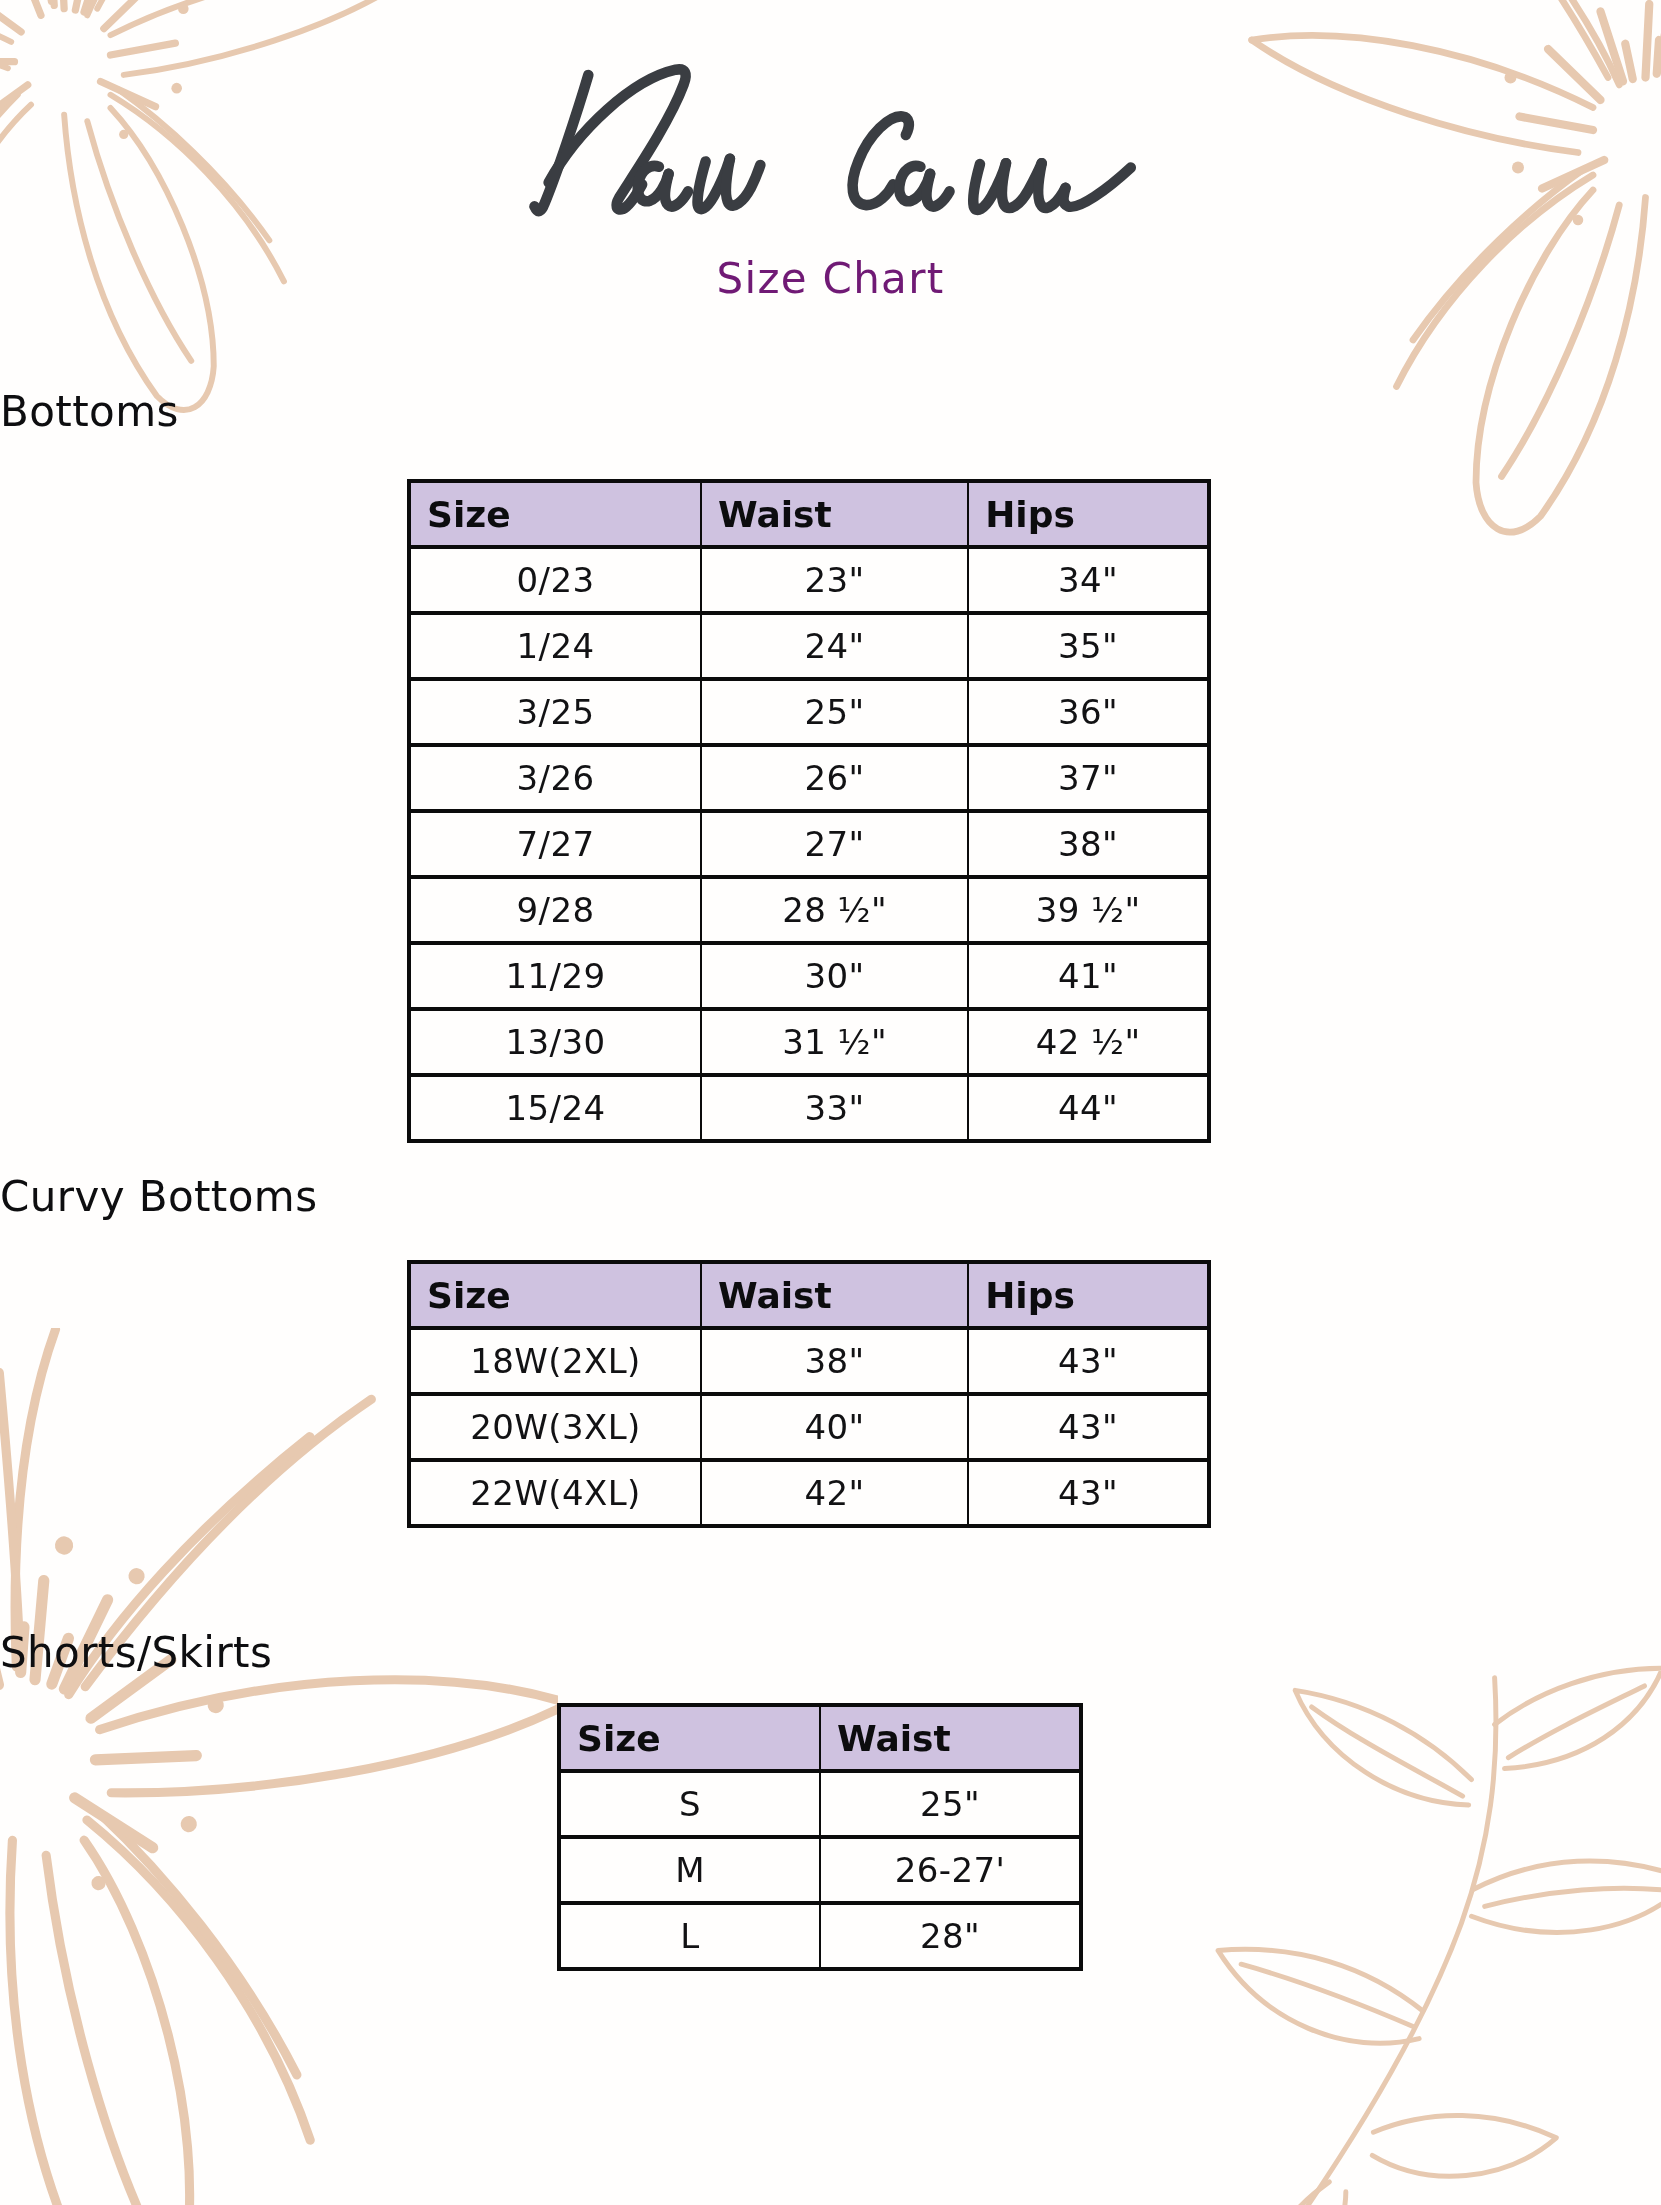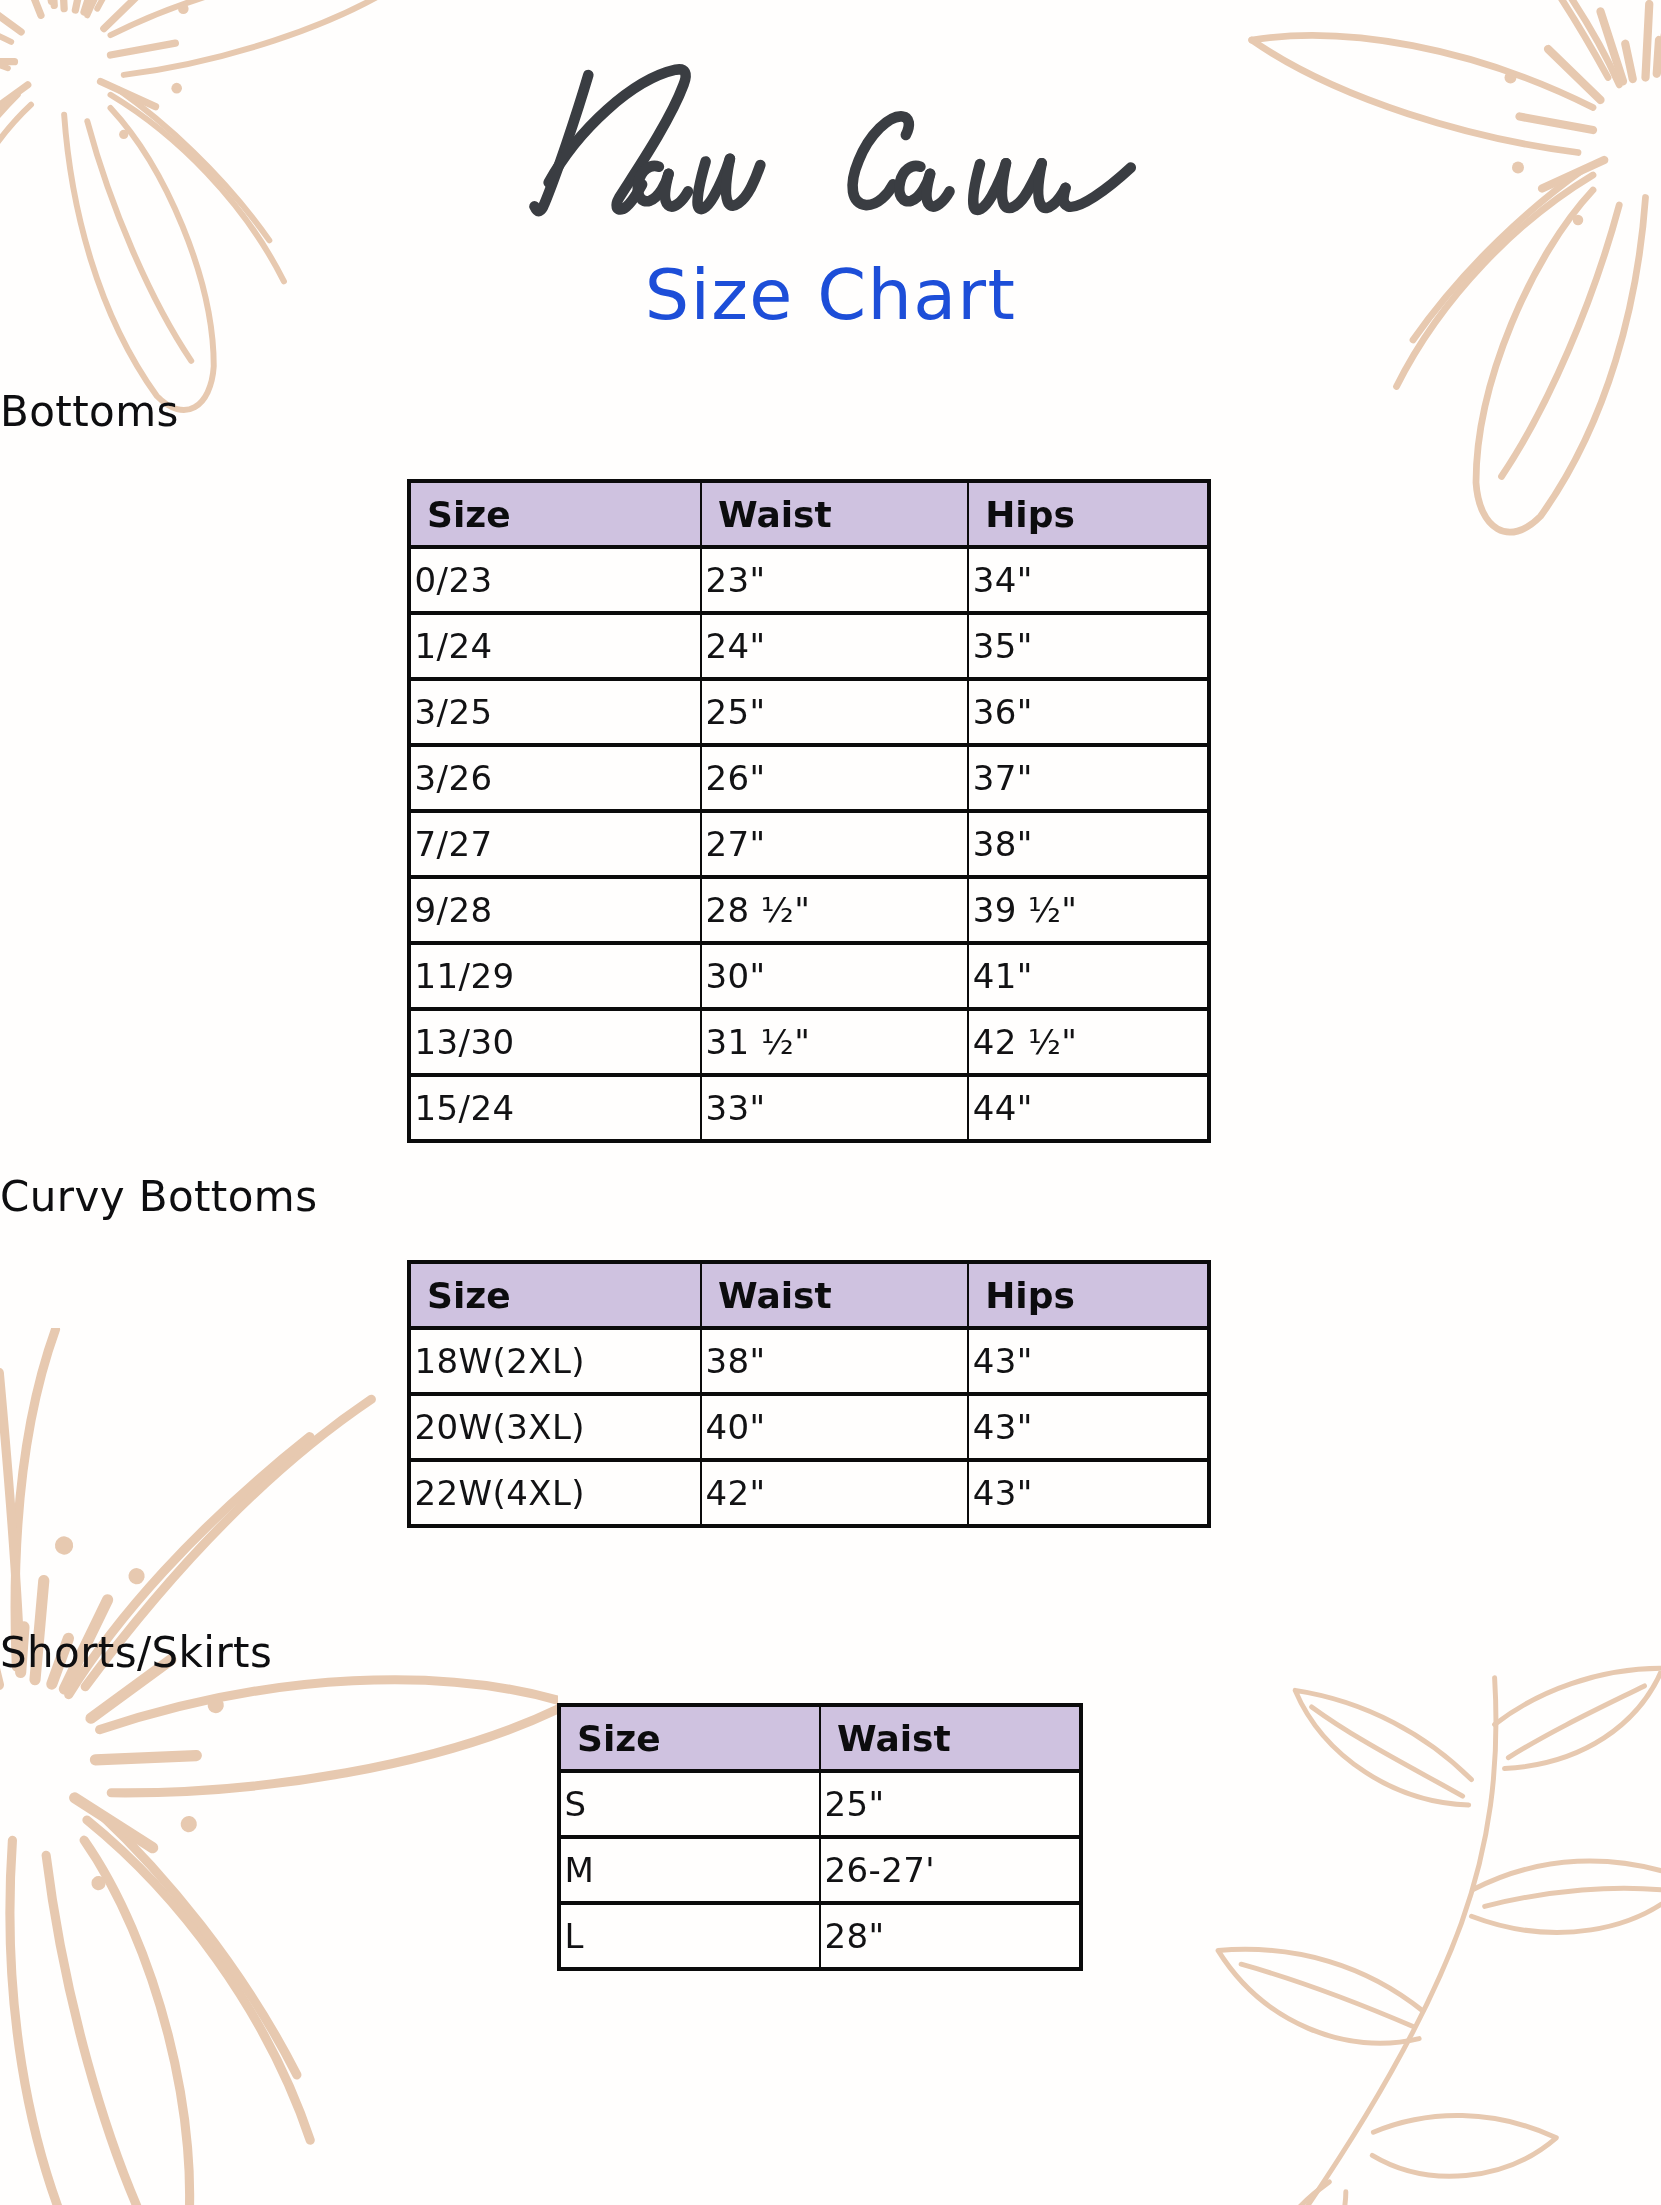--- a/index.html
+++ b/index.html
@@ -7,22 +7,22 @@
     width:1661px;height:2205px;
     background:#fffefd;
     font-family:"DejaVu Sans","Liberation Sans",sans-serif;
     position:relative;overflow:hidden;
     color:#101012;
   }
   .decor{position:absolute;pointer-events:none;}
   .logo-wrap{position:absolute;left:486px;top:52px;width:688px;height:203px;}
   .subtitle{
     position:absolute;top:254px;left:0;width:100%;
-    text-align:center;font-size:70px;font-weight:400;
-    letter-spacing:1.3px;color:#1d4ed8;margin:0;
+    text-align:center;font-size:42px;font-weight:400;
+    letter-spacing:1.3px;color:#701a75;margin:0;
   }
   .section-title{
     position:absolute;left:0;width:100%;text-align:left;
     font-size:42px;font-weight:400;color:#0e0e10;margin:0;
     letter-spacing:0.4px;
   }
   #title-bottoms{top:387px;}
   #title-curvy{top:1172px;}
   #title-shorts{top:1628px;}
   table{
@@ -39,21 +39,21 @@
     height:66px;box-sizing:border-box;
     overflow:hidden;white-space:nowrap;
   }
   table{border:4.4px solid #0b0b0b;}
   th{
     background:#cfc2e0;
     text-align:left;padding:0 4.4px 0 16px;
     font-size:36px;font-weight:700;color:#0c0c0e;
   }
   td{
-    padding:0 3.5px;
+    text-align:center;padding:0 3.5px;
     font-size:34px;font-weight:400;color:#121214;
     letter-spacing:0.4px;
   }
 </style>
 </head>
 <body>
 
 <svg width="0" height="0" style="position:absolute">
   <defs>
     <g id="flower" fill="none" stroke="#e7c9b0" stroke-width="9" stroke-linecap="round" stroke-linejoin="round">

